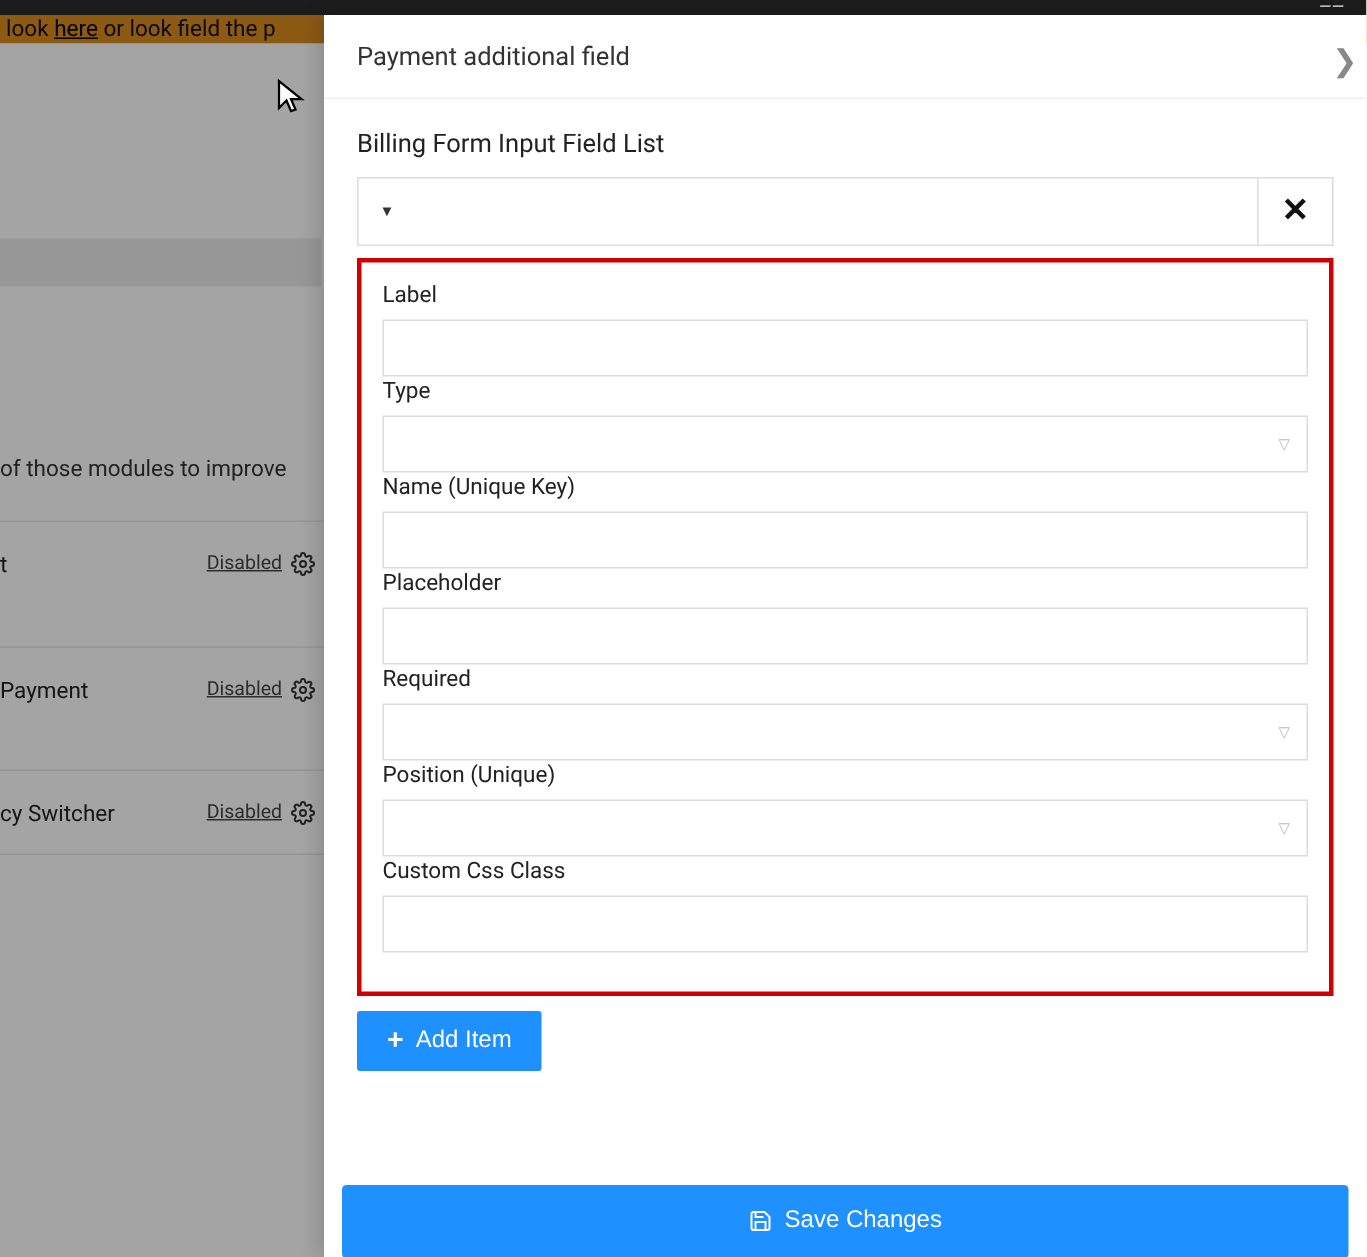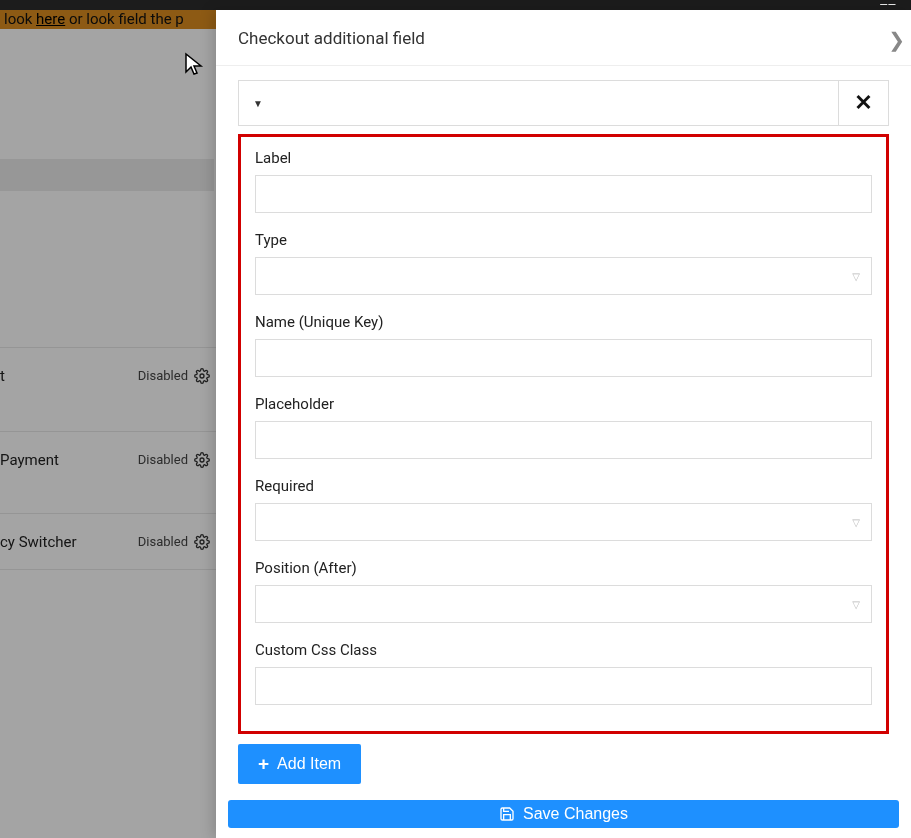--- a/index.html
+++ b/index.html
@@ -12,21 +12,21 @@
 
   
   .notice { position:absolute; top:10px; left:0; right:0; height:19px; background:#d98b1f; color:#111; font-size:15px; line-height:19px; padding:0 4px; overflow:hidden; }
   .notice a { color:#000000; text-decoration:underline; }
 
   
   .bgpage { position:absolute; top:29px; left:0; width:911px; height:809px; background:#fcfcfc; }
   .bg-desc { position:absolute; top:274px; left:0; width:216px; color:#333; font-size:15px; }
   .bg-row { position:absolute; left:0; width:216px; height:56px; border-top:1px solid #e5e5e5; display:flex; align-items:center; justify-content:space-between; padding-right:6px; }
   .bg-row-label { font-size:15px; color:#222; }
-  .bg-badge { font-size:13px; color:#444; display:flex; align-items:center; gap:6px; }
+  .bg-badge { font-size:13px; color:#444; display:flex; align-items:center; gap:6px;text-decoration:underline; }
   .bg-row:nth-of-type(1){ top:340px; }
   .bg-row:nth-of-type(2){ top:424px; }
   .bg-row:nth-of-type(3){ top:506px; }
   .bg-row-border-bot { position:absolute; left:0; top:562px; width:216px; height:0; border-top:1px solid #e5e5e5;}
   .bg-gray-stripe { position:absolute; top:130px; left:0; width:214px; height:32px; background:#e8e8e8;}
   
   .dimmer { position:absolute; top:10px; left:0; width:216px; height:828px; background:rgba(0,0,0,0.35); pointer-events:none; }
 
   
   .drawer { position:absolute; top:10px; left:216px; width:695px; height:828px; background:#fff; box-shadow:-4px 0 12px rgba(0,0,0,0.15); }
@@ -38,51 +38,52 @@
   .section-title { font-size:17px; color:#222; margin:6px 0 12px 0; }
 
   .list-header-row { display:flex; gap:0; margin-bottom:8px; }
   .list-header-main { flex:1; height:46px; border:1px solid #dcdcdc; display:flex; align-items:center; padding:0 14px; }
   .chevron { font-size:10px; color:#333; }
   .list-header-x { width:50px; height:46px; border:1px solid #dcdcdc; border-left:none; display:flex; align-items:center; justify-content:center; }
   .x-stroke { font-size:22px; font-weight:600; color:#111; line-height:1; }
 
   .red-box { border:3px solid #d10000; padding:12px 14px 18px 14px; margin-top:6px; }
 
-  .field-block { margin-bottom:18px; }
+  .field-block { }
   .field-label { font-size:15px; color:#222; margin-bottom:8px; }
   .text-input { width:100%; height:38px; border:1px solid #dcdcdc; padding:0 10px; font-size:14px; outline:none; background:#fff; }
   .select-wrap { position:relative; }
   .select-wrap .caret { position:absolute; right:12px; top:50%; transform:translateY(-50%); font-size:10px; color:#b8b8b8; }
 
   .add-item-btn { margin-top:10px; height:40px; padding:0 20px; background:#1e90ff; color:#fff; border:none; font-size:16px; display:inline-flex; align-items:center; gap:8px; border-radius:2px; }
   .plus { font-size:19px; font-weight:600; }
 
   .footer-bar { position:absolute; left:0; right:0; bottom:0; height:48px; padding:0 12px; background:#fff; display:flex; align-items:center; }
-  .save-btn { flex:1; height:28px; background:#1e90ff; color:#fff; border:none; border-radius:3px; font-size:16px; display:flex; align-items:center; justify-content:center; gap:8px; }
+  .save-btn { flex:1; height:49px; background:#1e90ff; color:#fff; border:none; border-radius:3px; font-size:16px; display:flex; align-items:center; justify-content:center; gap:8px; }
   .save-icon { width:16px; height:16px; }
 
   
   .cursor { position:absolute; top:52px; left:184px; width:20px; height:24px; pointer-events:none; }
 </style>
 </head>
 <body>
 
 <div class="stage">
 
   <div class="topbar">
     <span class="topbar-user">——</span>
   </div>
 
   <div class="notice">
     <span>look </span><a href="#">here</a><span> or look field the p</span>
   </div>
 
   <div class="bgpage">
     <div class="bg-gray-stripe"></div>
+    <div class="bg-desc">of those modules to improve</div>
 
     <div class="bg-row" style="top:318px">
       <span class="bg-row-label">t</span>
       <span class="bg-badge">
         <span>Disabled</span>
         <svg width="16" height="16" viewBox="0 0 24 24" fill="none" stroke="#333" stroke-width="2">
             <circle cx="12" cy="12" r="3"></circle>
             <path d="M19.4 15a1.7 1.7 0 0 0 .34 1.87l.06.06a2 2 0 1 1-2.83 2.83l-.06-.06a1.7 1.7 0 0 0-1.87-.34 1.7 1.7 0 0 0-1 1.56V21a2 2 0 1 1-4 0v-.09a1.7 1.7 0 0 0-1-1.56 1.7 1.7 0 0 0-1.87.34l-.06.06a2 2 0 1 1-2.83-2.83l.06-.06a1.7 1.7 0 0 0 .34-1.87 1.7 1.7 0 0 0-1.56-1H3a2 2 0 1 1 0-4h.09a1.7 1.7 0 0 0 1.56-1 1.7 1.7 0 0 0-.34-1.87l-.06-.06a2 2 0 1 1 2.83-2.83l.06.06c.5.5 1.25.64 1.87.34H9a1.7 1.7 0 0 0 1-1.56V3a2 2 0 1 1 4 0v.09c0 .68.4 1.29 1 1.56.62.3 1.37.16 1.87-.34l.06-.06a2 2 0 1 1 2.83 2.83l-.06.06a1.7 1.7 0 0 0-.34 1.87V9c.27.6.88 1 1.56 1H21a2 2 0 1 1 0 4h-.09a1.7 1.7 0 0 0-1.56 1z"></path>
           </svg>
       </span>
@@ -107,25 +108,26 @@
           </svg>
       </span>
     </div>
     <div class="bg-row-border-bot" style="top:540px"></div>
   </div>
 
   <div class="dimmer"></div>
 
   <div class="drawer">
     <div class="drawer-header">
-      <span class="drawer-title">Checkout additional field</span>
+      <span class="drawer-title">Payment additional field</span>
       <span class="drawer-close-top">❯</span>
     </div>
 
     <div class="drawer-body">
+      <div class="section-title">Billing Form Input Field List</div>
 
       <div class="list-header-row">
         <div class="list-header-main">
           <span class="chevron">▼</span>
         </div>
         <div class="list-header-x">
           <span class="x-stroke">✕</span>
         </div>
       </div>
 
@@ -156,21 +158,21 @@
 
         <div class="field-block">
           <div class="field-label">Required</div>
           <div class="select-wrap">
             <input class="text-input" type="text" readonly="" value="" style="">
             <span class="caret">▽</span>
           </div>
         </div>
 
         <div class="field-block">
-          <div class="field-label">Position (After)</div>
+          <div class="field-label">Position (Unique)</div>
           <div class="select-wrap">
             <input class="text-input" type="text" readonly="" value="" style="">
             <span class="caret">▽</span>
           </div>
         </div>
 
         <div class="field-block" style="margin-bottom:8px">
           <div class="field-label">Custom Css Class</div>
           <input class="text-input" type="text" value="" style="">
         </div>

